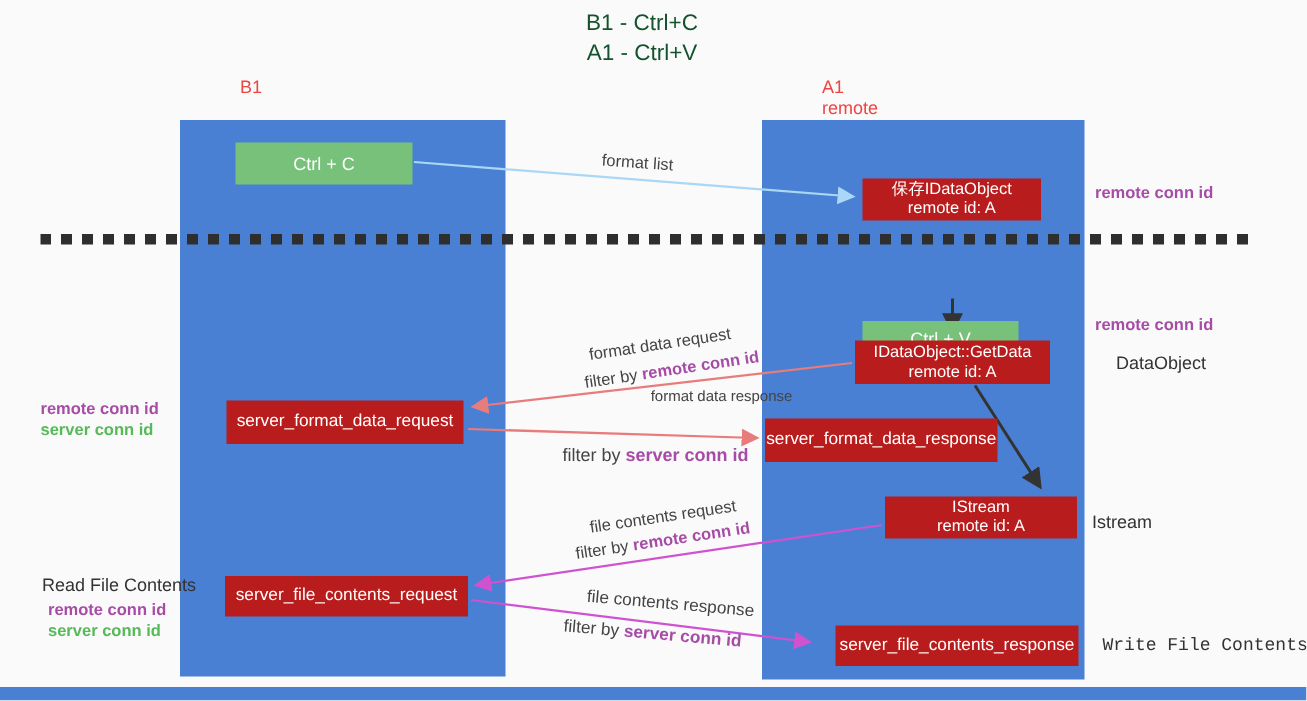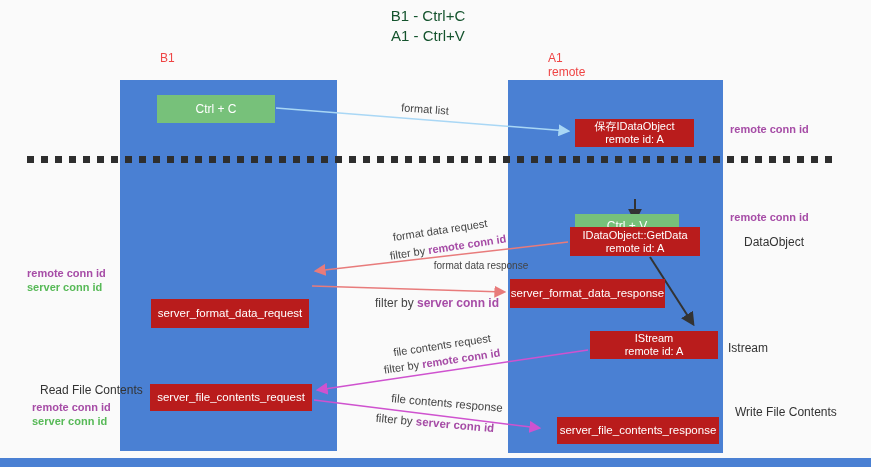--- a/index.html
+++ b/index.html
@@ -23,21 +23,21 @@
   
   .node{position:absolute;display:flex;flex-direction:column;align-items:center;justify-content:center;
         color:#fff;font-size:11px;line-height:13px;text-align:center;}
   .node.green{background:#77c17a;}
   .node.orange{background:#b91c1c;}
   .n-ctrl-c{left:157px;top:95px;width:118px;height:28px;font-size:12px;}
   .n-save{left:575px;top:119px;width:119px;height:28px;}
   .n-ctrl-v{left:575px;top:174px;width:104px;height:24px;font-size:12px;margin-top:40px;}
   .n-getdata{left:570px;top:227px;width:130px;height:29px;}
   .n-istream{left:590px;top:331px;width:128px;height:28px;}
-  .n-sfdreq{left:151px;top:267px;width:158px;height:29px;font-size:11.5px;margin-top:32px;}
+  .n-sfdreq{left:151px;top:267px;width:158px;height:29px;font-size:11.5px;}
   .n-sfdresp{left:510px;top:279px;width:155px;height:29px;font-size:11.5px;}
   .n-sfcreq{left:150px;top:384px;width:162px;height:27px;font-size:11.5px;}
   .n-sfcresp{left:545px;top:417px;width:162px;height:27px;font-size:11.5px;margin-left:12px;}
   
   .dashed-line{position:absolute;left:27px;top:156px;width:806px;height:7px;
     background-image:repeating-linear-gradient(90deg,#2e2e2e 0 7px,transparent 7px 14px);}
   
   .alabel{position:absolute;white-space:nowrap;font-size:11px;color:#444;
           transform:translate(-50%,-50%);}
   .alabel.r-neg{transform:translate(-50%,-50%) rotate(-8.5deg);}
@@ -159,19 +159,19 @@
 <div class="alabel r-pos5" style="left:447px;top:403px;font-size:11.5px;">file contents response</div>
 <div class="alabel r-pos5" style="left:435px;top:423px;font-size:11.5px;">
   <span>filter by</span>
   <span class="purple">server conn id</span>
 </div>
 
 <div class="side purple" style="left:730px;top:123px;">remote conn id</div>
 <div class="side purple" style="left:730px;top:211px;">remote conn id</div>
 <div class="side black" style="left:730px;top:235px;margin-left:14px;">DataObject</div>
 <div class="side black" style="left:728px;top:341px;">Istream</div>
-<div class="side black" style="left:735px;top:405px;">Write File Contents</div>
+<div class="side black" style="left:735px;top:423px;font-family:Liberation Mono, monospace;">Write File Contents</div>
 
 <div class="side purple" style="left:27px;top:267px;">remote conn id</div>
 <div class="side green" style="left:27px;top:281px;">server conn id</div>
-<div class="side black" style="left:40px;top:383px;">Read File Contents</div>
+<div class="side black" style="left:28px;top:383px;">Read File Contents</div>
 <div class="side purple" style="left:32px;top:401px;">remote conn id</div>
 <div class="side green" style="left:32px;top:415px;">server conn id</div>
 
 </body></html>

